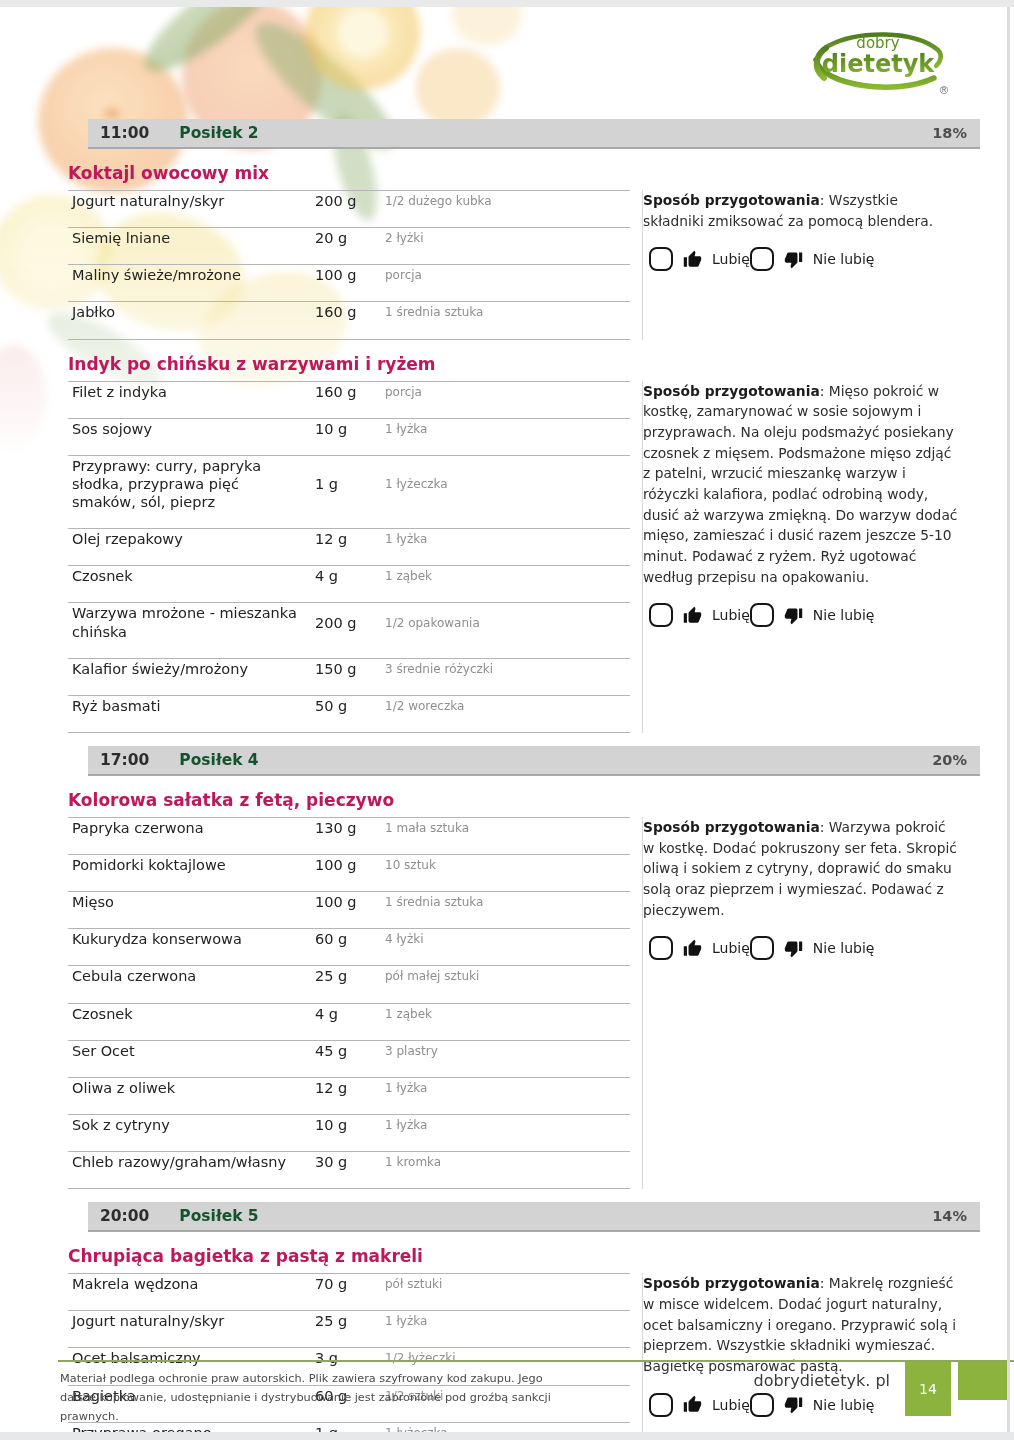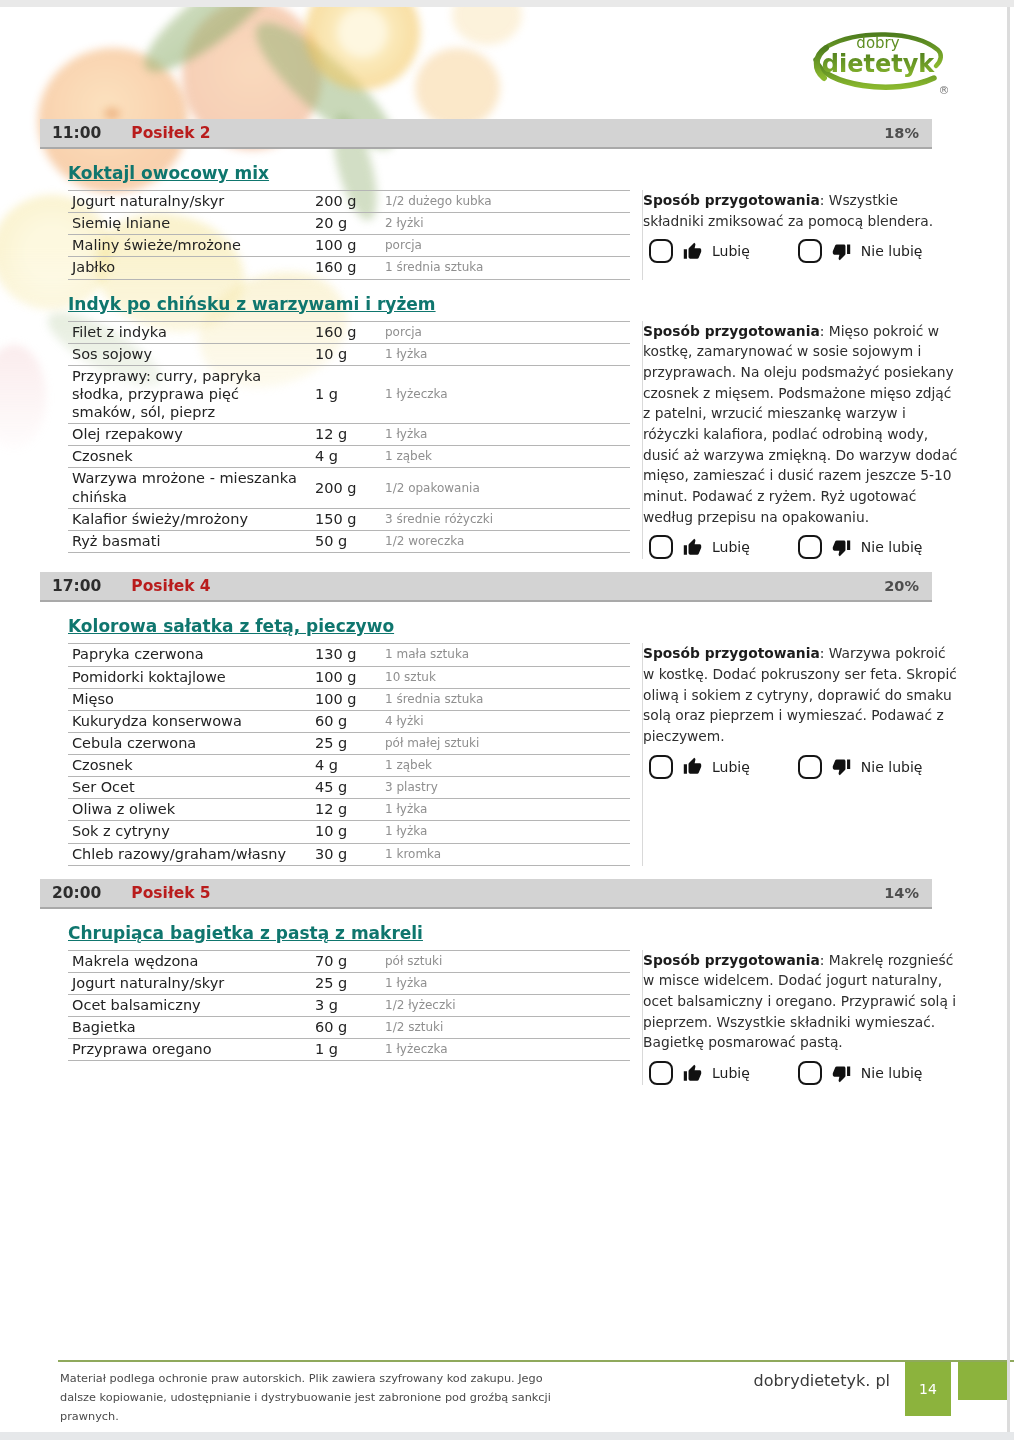--- a/index.html
+++ b/index.html
@@ -34,36 +34,36 @@
   .b12 { left:-18px; top:345px; width:64px; height:105px; opacity:.5; background:#efb9bd; }
   .b13 { left:-22px; top:470px; width:58px; height:95px; opacity:.45; background:#f2cdd0; }
   .b14 { left:452px; top:-15px; width:70px; height:60px; opacity:.3; background:#f6d389; }
 
   
   .logo { position:absolute; top:26px; left:792px; width:172px; height:80px; z-index:2; }
 
   
   .content { position:relative; z-index:1; padding-top:119px; }
   .section { }
-  .bar { margin-left:40px; width:892px; height:30px; background:#d3d3d3;
+  .bar { margin-left:88px; width:892px; height:30px; background:#d3d3d3;
     border-bottom:2px solid #a9a9a9; display:flex; align-items:center; }
   .bar-time { margin-left:12px; font-weight:bold; font-size:15.5px; color:#2d2d2d; }
-  .bar-name { margin-left:30px; font-weight:bold; font-size:15.5px; color:#b91c1c; }
+  .bar-name { margin-left:30px; font-weight:bold; font-size:15.5px; color:#14532d; }
   .bar-pct { margin-left:auto; margin-right:13px; font-weight:bold; font-size:14.5px; color:#4e4e4e; }
-  .meal-title { margin:14px 54px 7px 68px; font-size:17px; font-weight:bold; color:#0f766e;text-decoration:underline; }
+  .meal-title { margin:14px 54px 7px 68px; font-size:17px; font-weight:bold; color:#be185d; }
   .cols { display:flex; margin:0 54px 13px 68px; align-items:stretch; }
   .ing { width:562px; border-top:1px solid #b5b5b5; }
-  .row { display:flex; align-items:center; border-bottom:1px solid #b5b5b5; min-height:21px; padding:1px 0 2px 4px; }
+  .row { display:flex; align-items:center; border-bottom:1px solid #b5b5b5; min-height:21px; padding:1px 0 17px 4px; }
   .ing-name { flex:0 0 243px; font-size:14.5px; color:#232323; line-height:1.25; padding-right:8px; }
   .ing-qty { flex:0 0 70px; font-size:14.5px; color:#232323; }
   .ing-measure { flex:1; font-size:12px; color:#8f8f8f; }
   .prep { flex:1; margin-left:12px; border-left:1px solid #d9d9d9; }
   .prep-text { font-size:13.8px; color:#2e2e2e; line-height:1.5; }
   .prep-label { font-weight:bold; color:#1c1c1c; }
-  .likes { display:flex; gap:48px; margin:8px 0 0 6px; }
+  .likes { display:flex; margin:16px 0 0 6px; }
   .like-group { display:flex; align-items:center; gap:10px; font-size:14px; color:#1e1e1e; }
   .checkbox { width:24px; height:24px; border:2.5px solid #151515; border-radius:8px; background:#fff; flex:0 0 auto; cursor:pointer; }
   .thumb { width:19px; height:19px; flex:0 0 auto; }
   .thumb svg { width:19px; height:19px; fill:#111; display:block; }
 
   
   .footer-line { position:absolute; top:1360px; left:58px; right:0; height:2px; background:#8fa95c; z-index:2; }
   .copyright { position:absolute; top:1369px; left:60px; width:500px; font-size:11.3px; color:#4a4a4a; line-height:1.7; z-index:2; }
   .site { position:absolute; top:1371px; left:640px; width:250px; text-align:right; font-weight:normal; font-size:16px; color:#3a3a3a; z-index:2; }
   .pagebox { position:absolute; top:1362px; left:905px; width:46px; height:54px; display:flex; align-items:center; justify-content:center;

